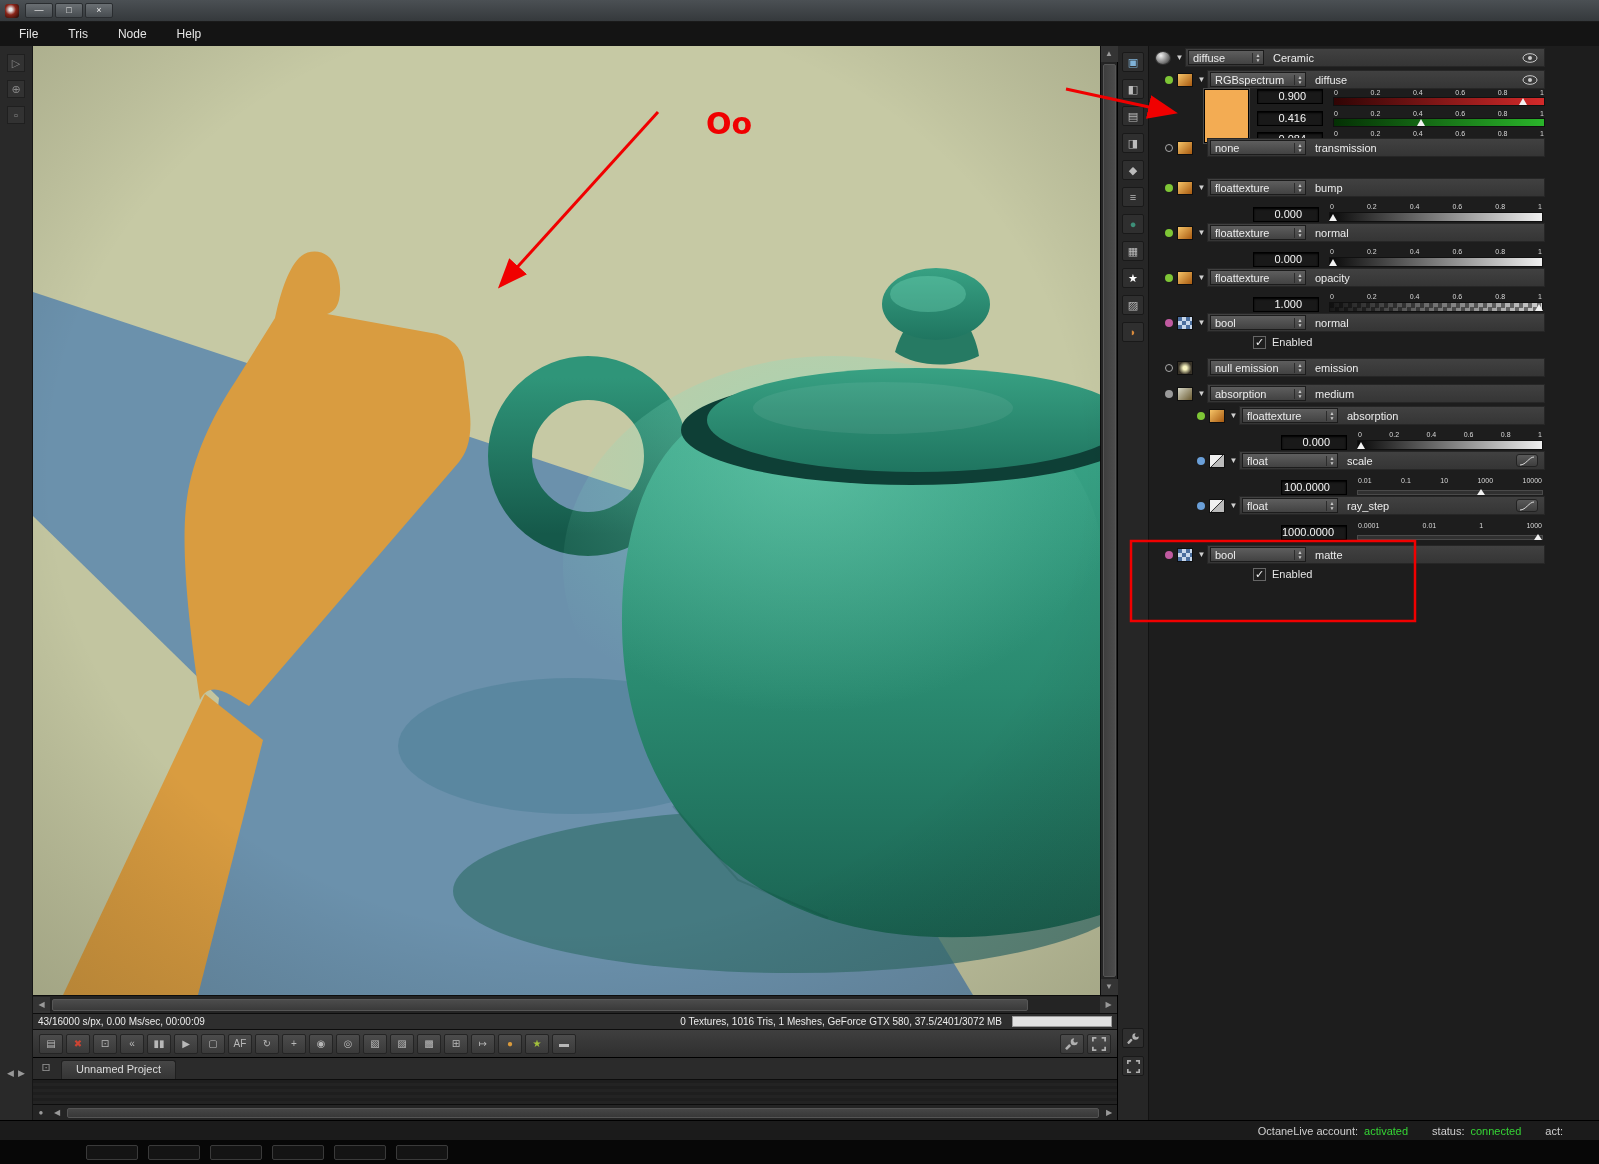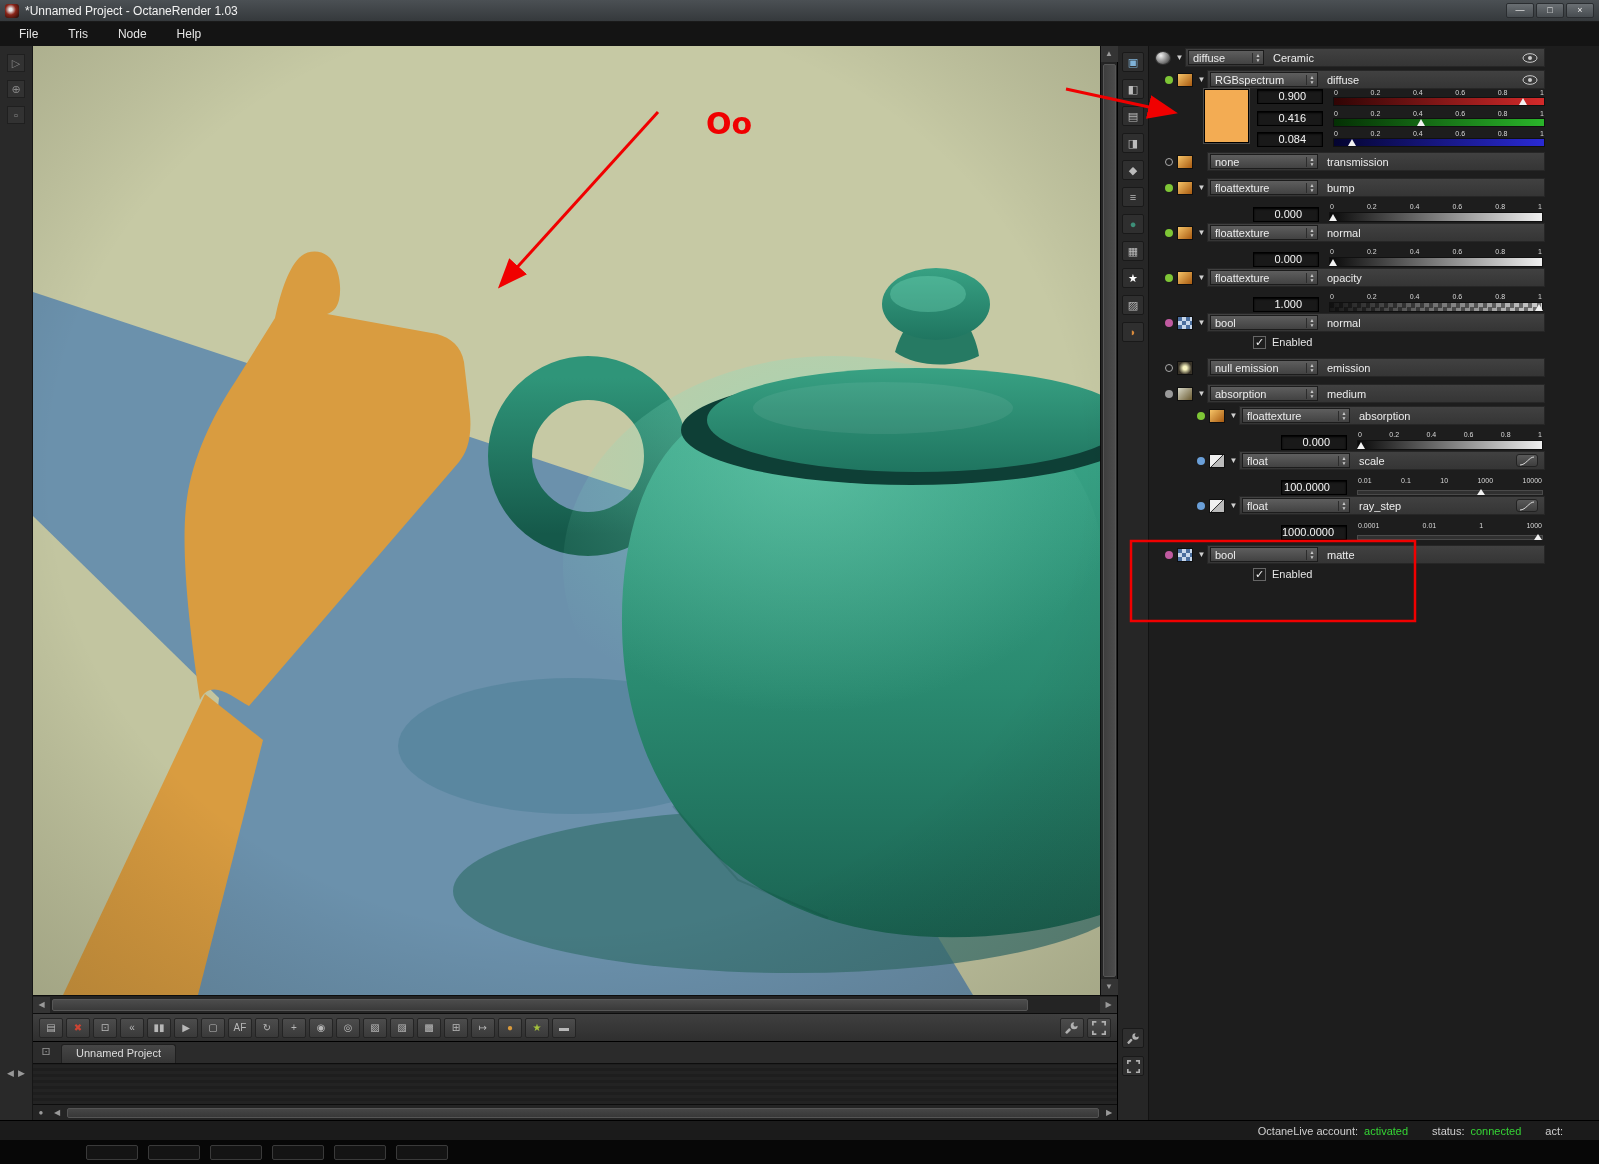--- a/index.html
+++ b/index.html
@@ -65,21 +65,21 @@
   .dot.gray { background:#9a9a9a; } .dot.hollow { background:transparent; border:1px solid #aaa; }
   .ticon { width:16px; height:14px; border:1px solid #0f0f0f; margin-right:3px; flex:none; }
   .ti-ball { border-radius:50%; background:radial-gradient(circle at 35% 30%, #f0f0f0, #5a5a5a 75%); border-color:#333; }
   .ti-tex { background:linear-gradient(135deg,#f6c468,#a85a10); }
   .ti-bool { background:repeating-conic-gradient(#c8d8ec 0 25%, #4a6e9e 0 50%); background-size:8px 8px; }
   .ti-emis { background:radial-gradient(circle,#f8f4c0 0 20%,#3a3428 70%); }
   .ti-med { background:linear-gradient(135deg,#d8d8c8,#6a5a30); }
   .ti-float { background:linear-gradient(135deg,#f0f0f0 46%,#333 50%,#bbb 54%); }
   .tri { width:11px; font-size:8px; color:#d0d0d0; flex:none; text-align:center; }
   .band { flex:1; height:19px; background:linear-gradient(#414141,#353535); display:flex; align-items:center; padding:0 2px; border:1px solid #262626; }
-  .dd { width:108px; height:15px; background:linear-gradient(#5e5e5e,#424242); border:1px solid #1c1c1c; display:flex; align-items:center; color:#ececec; flex:none; }
+  .dd { width:96px; height:15px; background:linear-gradient(#5e5e5e,#424242); border:1px solid #1c1c1c; display:flex; align-items:center; color:#ececec; flex:none; }
   .dd.small { width:76px; }
   .dd-label { flex:1; padding-left:4px; white-space:nowrap; overflow:hidden; font-size:11px; }
   .spin { width:11px; border-left:1px solid #2c2c2c; display:flex; flex-direction:column; align-items:center; line-height:5px; font-size:5px; color:#ccc; }
   .plabel { margin-left:9px; color:#ececec; flex:1; white-space:nowrap; }
   .eye { margin-right:4px; flex:none; display:flex; }
   .curvebtn { width:22px; height:13px; background:linear-gradient(#5a5a5a,#3e3e3e); border:1px solid #222; border-radius:3px; margin-right:4px; display:flex; align-items:center; justify-content:center; flex:none; }
 
   .vsub { position:absolute; left:104px; right:56px; height:26px; display:flex; align-items:flex-end; }
   .vsub.ind { left:132px; }
   .vbox { width:66px; height:15px; background:#191919; border:1px solid #000; box-shadow:inset 0 1px 2px #000; color:#f5f5f5; font-size:11px; text-align:right; padding-right:16px; line-height:13px; flex:none; }
@@ -113,21 +113,20 @@
   .taskbar { height:24px; background:#070707; display:flex; align-items:center; gap:10px; padding-left:86px; }
   .tbitem { width:52px; height:15px; border:1px solid #3a3a3a; background:#141414; border-radius:2px; }
 
   .overlay { position:absolute; left:0; top:0; width:1599px; height:1164px; pointer-events:none; z-index:50; }
 </style>
 </head>
 <body>
 
 <div class="titlebar">
   <span class="app-icon"></span>
-  <span class="title-text">*Unnamed Project - OctaneRender 1.03</span>
   <span class="winbtns">
       <span class="wbtn">—</span>
       <span class="wbtn">□</span>
       <span class="wbtn">×</span>
     </span>
 </div>
 
 <div class="menubar">
     <span class="mitem">File</span>
     <span class="mitem">Tris</span>
@@ -204,20 +203,28 @@
       </div>
     </div>
 
     <div class="hscroll">
       <span class="sarrow">◀</span>
       <span class="hthumb"></span>
       <span class="htrack"></span>
       <span class="sarrow">▶</span>
     </div>
 
+    <div class="statusrow">
+      <span>43/16000 s/px, 0.00 Ms/sec, 00:00:09</span>
+      <span class="flexsp"></span>
+      <span>0 Textures, 1016 Tris, 1 Meshes, GeForce GTX 580, 37.5/2401/3072 MB</span>
+      <span class="progress">
+          <div></div>
+        </span>
+    </div>
 
     <div class="toolbar">
       <span style="display:inline-flex;gap:3px;align-items:center;">
           <span class="tbtn">▤</span>
           <span class="tbtn" style="color: rgb(204, 68, 51);">✖</span>
           <span class="tbtn">⊡</span>
           <span class="tbtn">«</span>
           <span class="tbtn">▮▮</span>
           <span class="tbtn">▶</span>
           <span class="tbtn">▢</span>
@@ -383,21 +390,21 @@
                 <span>0.8</span>
                 <span>1</span>
               </span>
             <span class="bar blue" style="display:block">
                 <i class="mk" style="left:8.4%"></i>
               </span>
           </span>
         </span>
       </div>
 
-      <div class="nrow" style="top:106px">
+      <div class="nrow" style="top:92px">
         <span class="dot hollow"></span>
         <span class="ticon ti-tex"></span>
         <span class="tri"></span>
         <div class="band">
           <span class="dd">
             <span class="dd-label">none</span>
             <span class="spin">
                 <i>▲</i>
                 <i>▼</i>
               </span>

